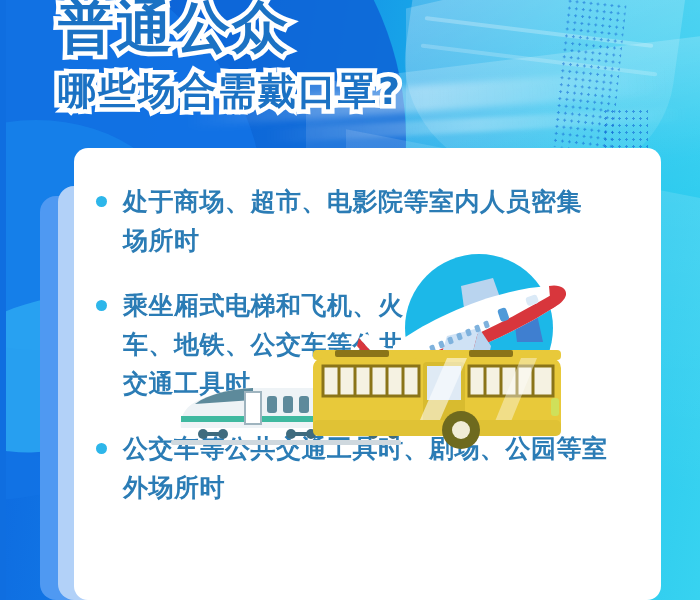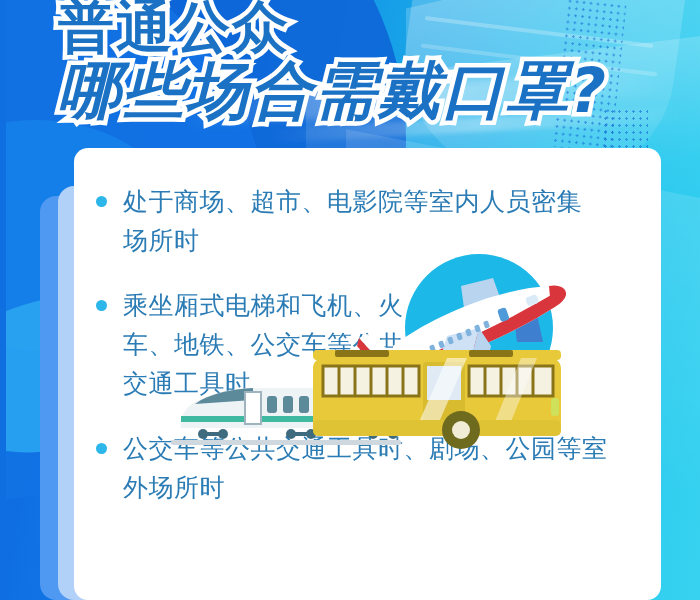--- a/index.html
+++ b/index.html
@@ -54,39 +54,39 @@
   
   .title{position:absolute;left:52px;top:-4px;z-index:6;}
   .tline{
     font-family:"DejaVu Sans","Liberation Sans",sans-serif;
     font-weight:700;font-size:56px;line-height:62px;letter-spacing:2px;
     color:#1b72c4;
     -webkit-text-stroke:9px #ffffff;
     paint-order:stroke fill;
     white-space:nowrap;
   }
-  .tline.two{margin-top:2px;font-size:62px;font-style:italic;}
+  .tline.two{margin-top:2px;font-size:38px;}
 
   
   .card-back2{position:absolute;left:34px;top:196px;width:560px;height:404px;border-radius:16px;
       background:#4f99f2;z-index:2;}
   .card-back1{position:absolute;left:52px;top:186px;width:560px;height:414px;border-radius:16px;
       background:#b2d1f8;z-index:3;}
   .card{position:absolute;left:68px;top:148px;width:587px;height:452px;border-radius:14px;
       background:#ffffff;z-index:4;overflow:hidden;}
 
   
   .bullets{position:relative;padding:34px 24px 0 22px;}
   .bullet{display:flex;align-items:flex-start;position:relative;}
   .bullet + .bullet{margin-top:26px;}
   .dot{flex:0 0 auto;width:11px;height:11px;border-radius:50%;background:#2db6ea;
        margin-top:14px;margin-right:16px;}
   .btext{
     font-family:"DejaVu Sans","Liberation Sans",sans-serif;
-    font-weight:400;font-size:25px;line-height:39px;color:#2b7cb5;letter-spacing:.5px;
+    font-weight:700;font-size:25px;line-height:39px;color:#2b7cb5;letter-spacing:.5px;
     max-width:480px;
   }
   .b2 .btext{max-width:300px;}
   .b3{margin-top:62px;}
   .b3 .btext{max-width:500px;}
 
   
   .illus{position:absolute;left:155px;top:250px;width:430px;height:215px;z-index:5;}
 </style>
 </head>

